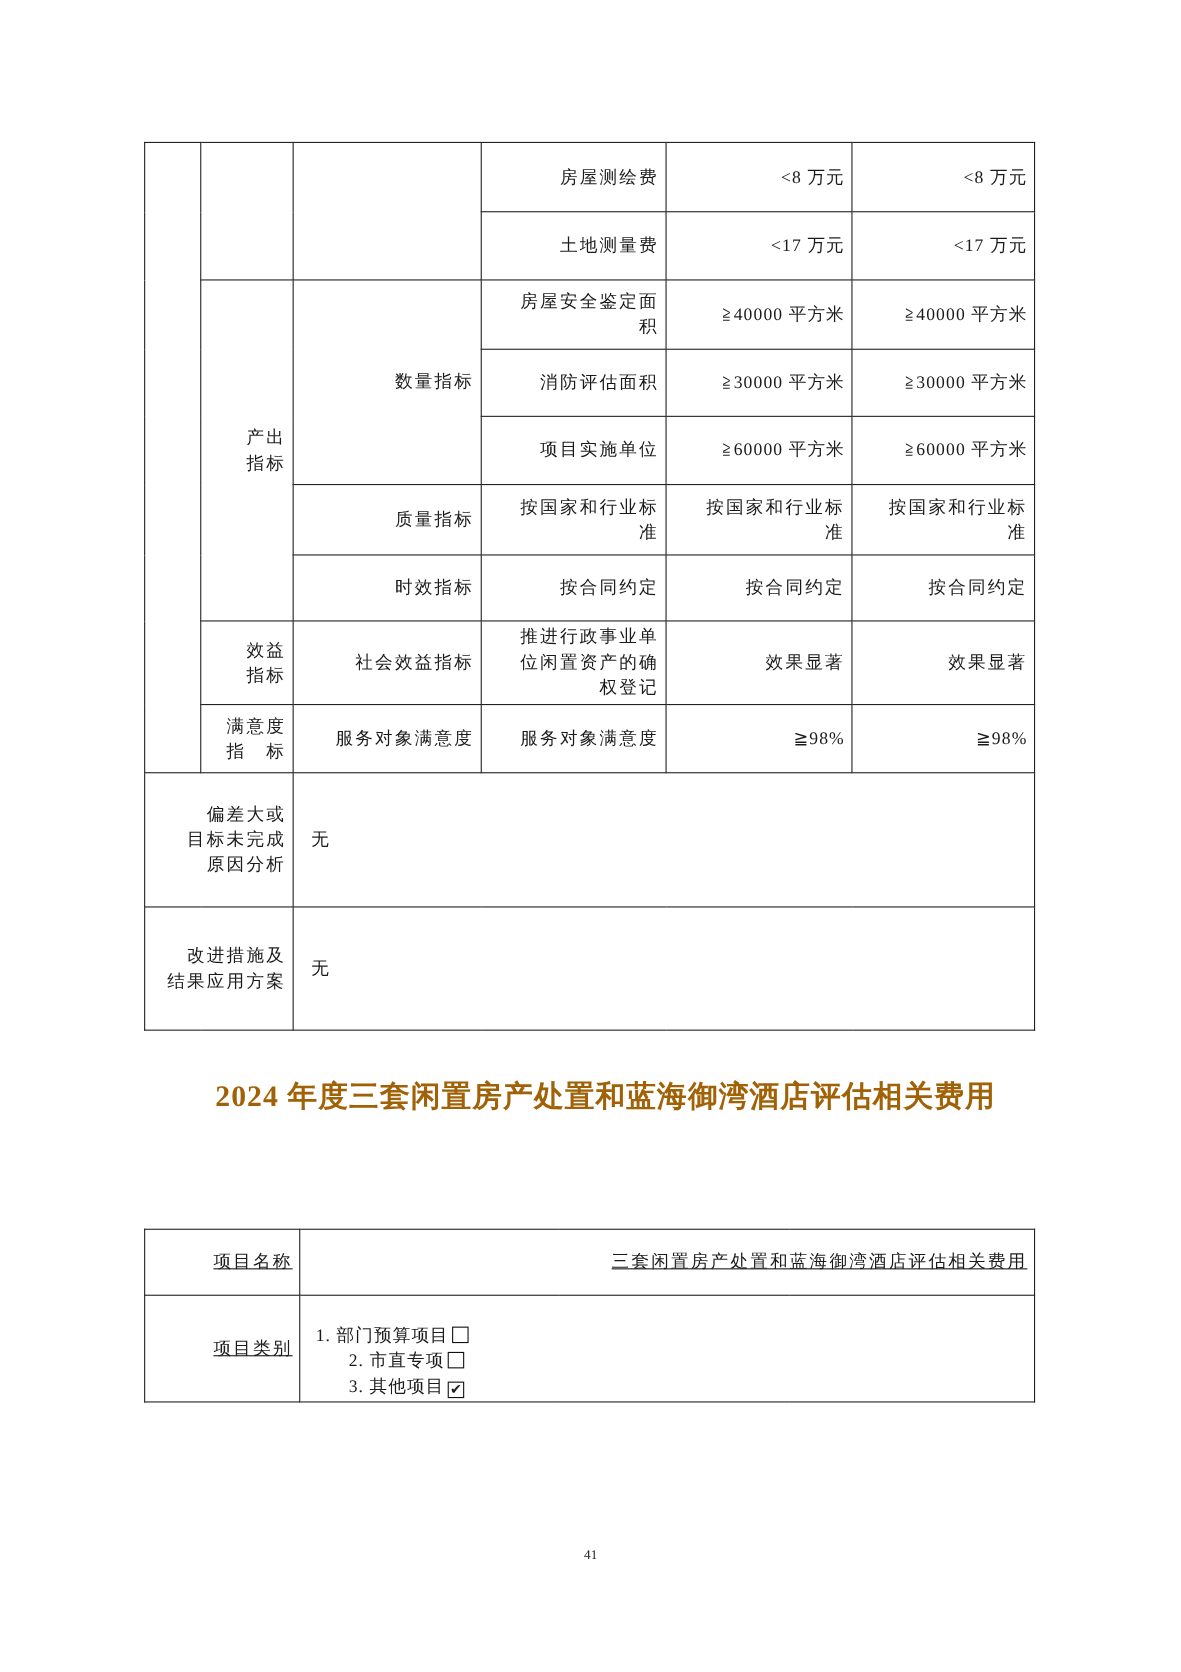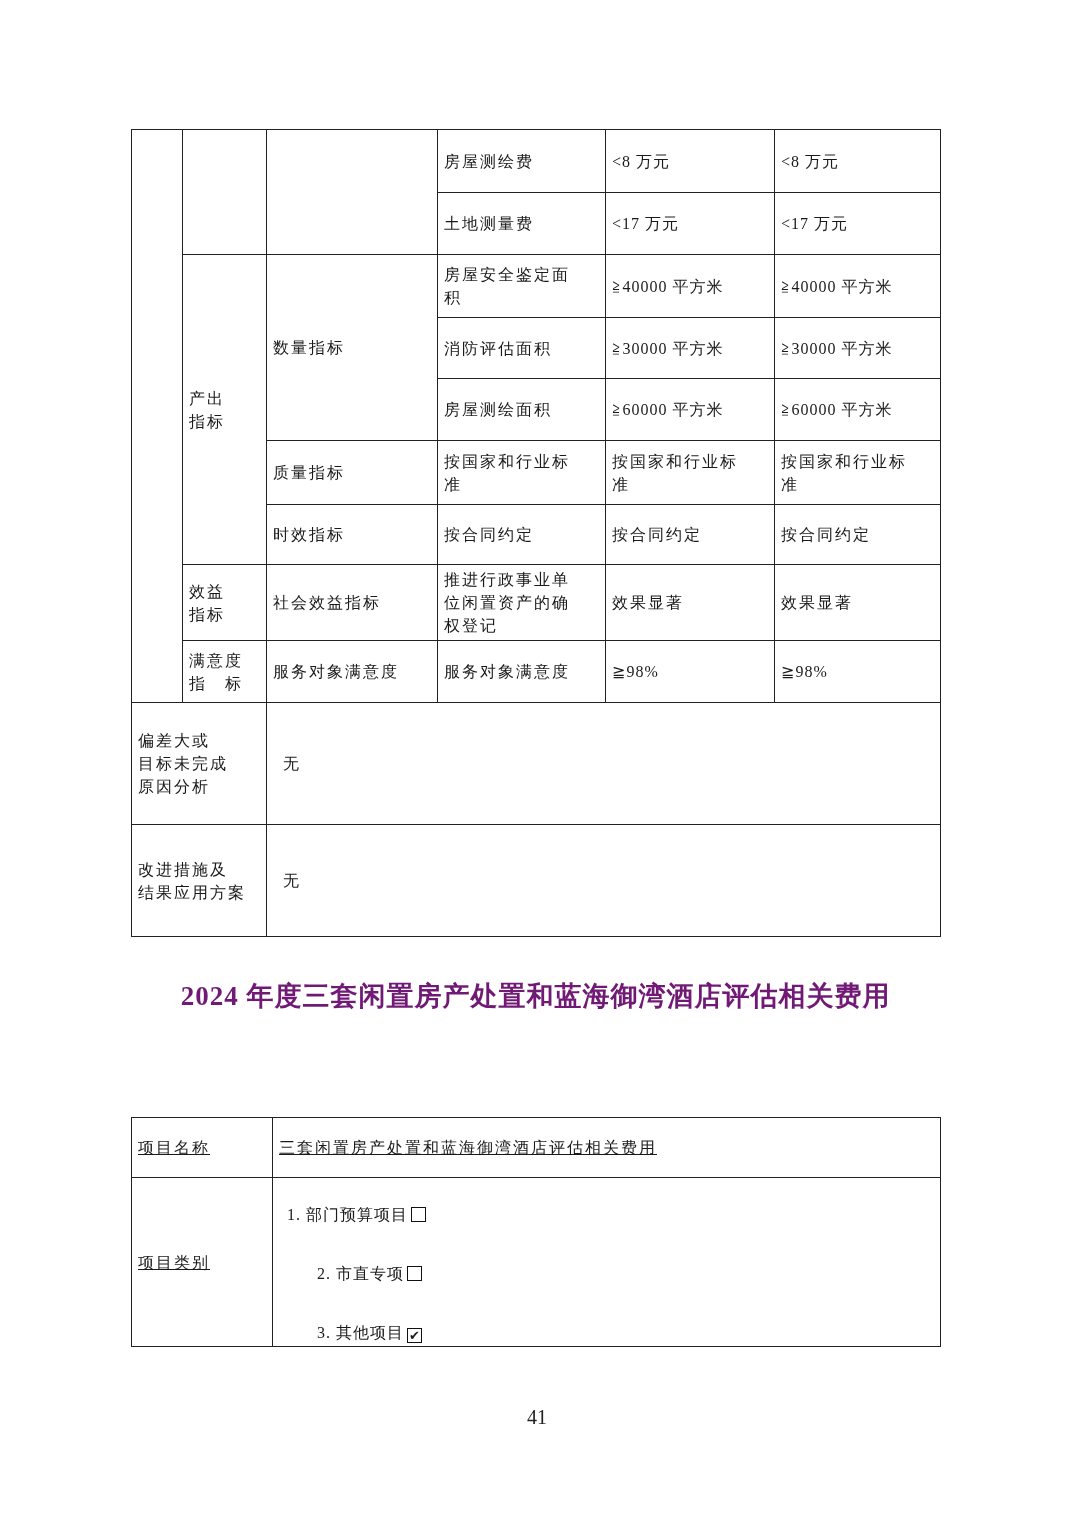--- a/index.html
+++ b/index.html
@@ -5,56 +5,56 @@
   * { margin:0; padding:0; box-sizing:border-box; }
   html,body { background:#fff; }
   body {
     width:1074px; height:1520px; position:relative; overflow:hidden;
     font-family:"Liberation Serif","DejaVu Serif",serif;
     color:#1a1a1a;
   }
   table { border-collapse:collapse; table-layout:fixed; }
   td {
     border:1px solid #222;
-    text-align:left; vertical-align:middle;
+    text-align:right; vertical-align:middle;
     font-size:16px; line-height:23px; letter-spacing:2px;
     white-space:pre-line; padding:2px 6px;
     font-family:"Liberation Serif","DejaVu Serif",serif;
   }
   .t1 { position:absolute; left:131px; top:129px; width:809px; }
   .t1 tr:nth-child(1){height:63px} .t1 tr:nth-child(2){height:62px}
   .t1 tr:nth-child(3){height:63px} .t1 tr:nth-child(4){height:61px}
   .t1 tr:nth-child(5){height:62px} .t1 tr:nth-child(6){height:64px}
   .t1 tr:nth-child(7){height:60px} .t1 tr:nth-child(8){height:76px}
   .t1 tr:nth-child(9){height:62px} .t1 tr:nth-child(10){height:122px}
   .t1 tr:nth-child(11){height:112px}
   .val { letter-spacing:1px; }
   .left { text-align:left; padding-left:16px; }
   .title {
-    position:absolute; left:131px; top:968px; width:809px;
+    position:absolute; left:146px; top:968px; width:809px;
     text-align:center; font-weight:bold; font-size:27px;
-    letter-spacing:1px; color:#701a75;
+    letter-spacing:1px; color:#a16207;
   }
   .title div { line-height:56px; }
   .t2 { position:absolute; left:131px; top:1117px; width:809px;text-decoration:underline; }
   .t2 tr:nth-child(1){height:60px} .t2 tr:nth-child(2){height:61px}
   .t2 tr:nth-child(3){height:59px} .t2 tr:nth-child(4){height:60px}
   .options { text-align:left; padding-left:14px; letter-spacing:1px; }
   .opt { display:inline-block; }
-  .opt + .opt { margin-left:30px;margin-top:36px; }
+  .opt + .opt { margin-left:30px; }
   .cb {
     display:inline-block; width:15px; height:15px;
     border:1px solid #111; margin-left:3px; vertical-align:-2px;
     font-family:"DejaVu Sans","Liberation Sans",sans-serif;
     font-weight:bold; font-size:13px; line-height:14px;
     text-align:center; letter-spacing:0;
   }
   .pageno {
     position:absolute; top:1406px; left:0; width:1074px;
-    text-align:center; font-size:20px; color:#222;
+    text-align:center; font-size:12px; color:#222;
   }
 </style>
 </head>
 <body>
 
 <div>
 
   <table class="t1">
     <colgroup>
       <col style="width:51px">
@@ -86,21 +86,21 @@
 积</td>
       <td class="val">≧40000 平方米</td>
       <td class="val">≧40000 平方米</td>
     </tr>
     <tr>
       <td>消防评估面积</td>
       <td class="val">≧30000 平方米</td>
       <td class="val">≧30000 平方米</td>
     </tr>
     <tr>
-      <td>房屋测绘面积</td>
+      <td>项目实施单位</td>
       <td class="val">≧60000 平方米</td>
       <td class="val">≧60000 平方米</td>
     </tr>
     <tr>
       <td>质量指标</td>
       <td>按国家和行业标
 准</td>
       <td>按国家和行业标
 准</td>
       <td>按国家和行业标

